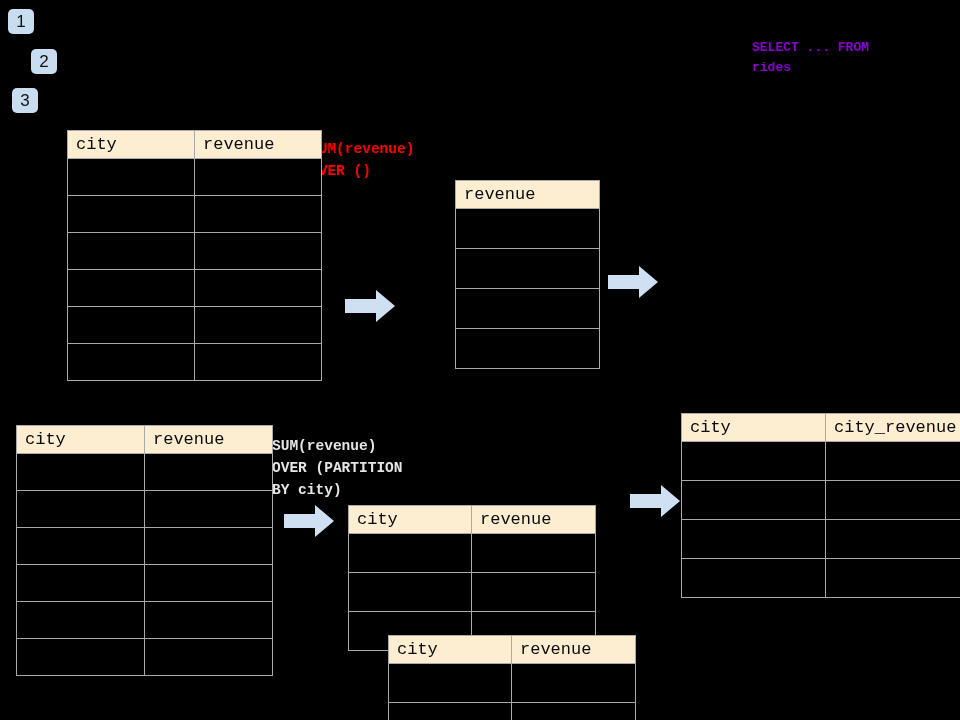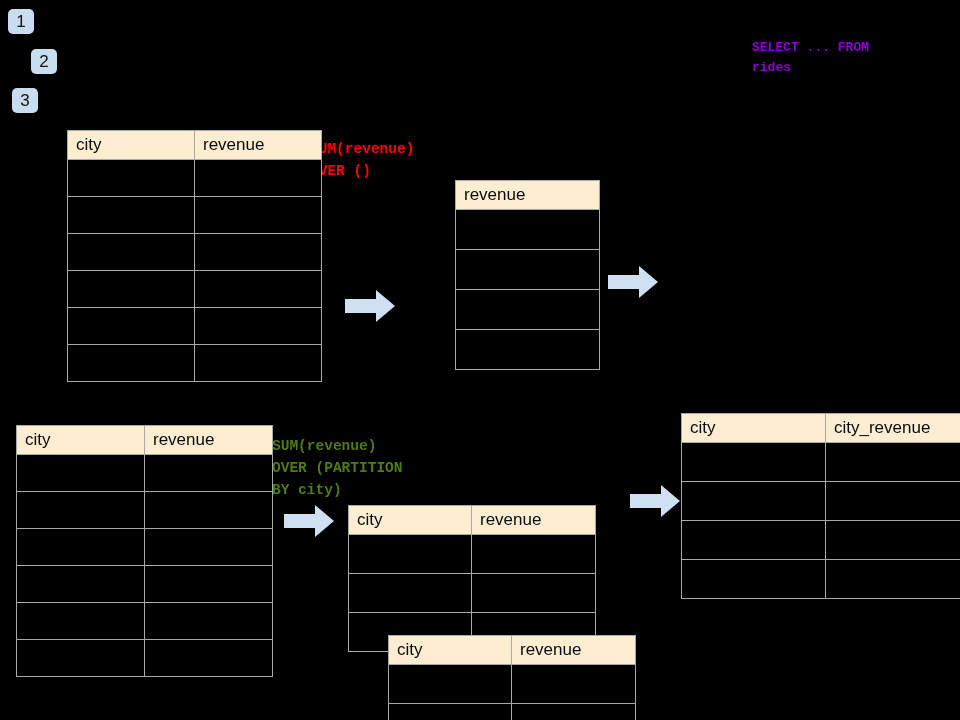--- a/index.html
+++ b/index.html
@@ -50,38 +50,38 @@
   
   .annot {
     position: absolute;
     font-family: "Liberation Mono", monospace;
     font-size: 14.5px;
     line-height: 22px;
     white-space: pre;
     font-weight: bold;
   }
   .annot-red   { left: 310px; top: 138px; color: #ff0000; }
-  .annot-green { left: 272px; top: 435px; color: #4d7c0f; }
+  .annot-green { left: 272px; top: 435px; color: #e5e5e5; }
 
   
   .tbl {
     position: absolute;
     border-collapse: collapse;
     table-layout: fixed;
     background: #000000;
   }
   .tbl td, .tbl th {
     border: 1px solid #a9a9a9;
     padding: 0;
     margin: 0;
   }
   .tbl th {
     background: #fdeed2;
     color: #0a0a0a;
-    font-family: Liberation Sans, sans-serif;
+    font-family: Liberation Mono, monospace;
     font-weight: normal;
     font-size: 17px;
     text-align: left;
     padding: 4px 0 4px 8px;
   }
   .tbl td {
     background: #000000;
   }
 
   

